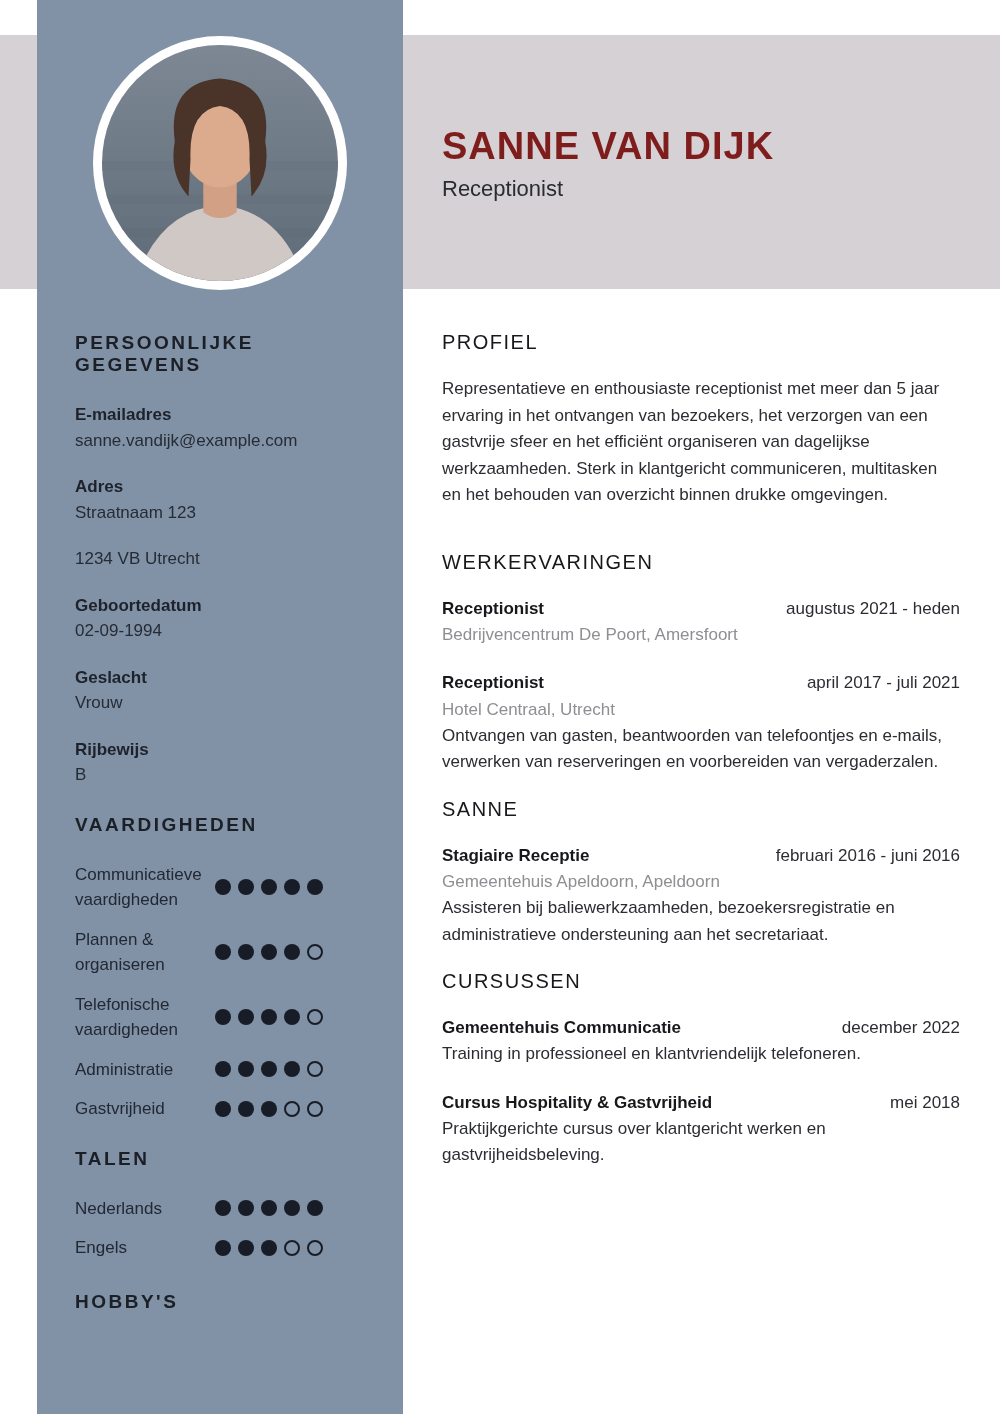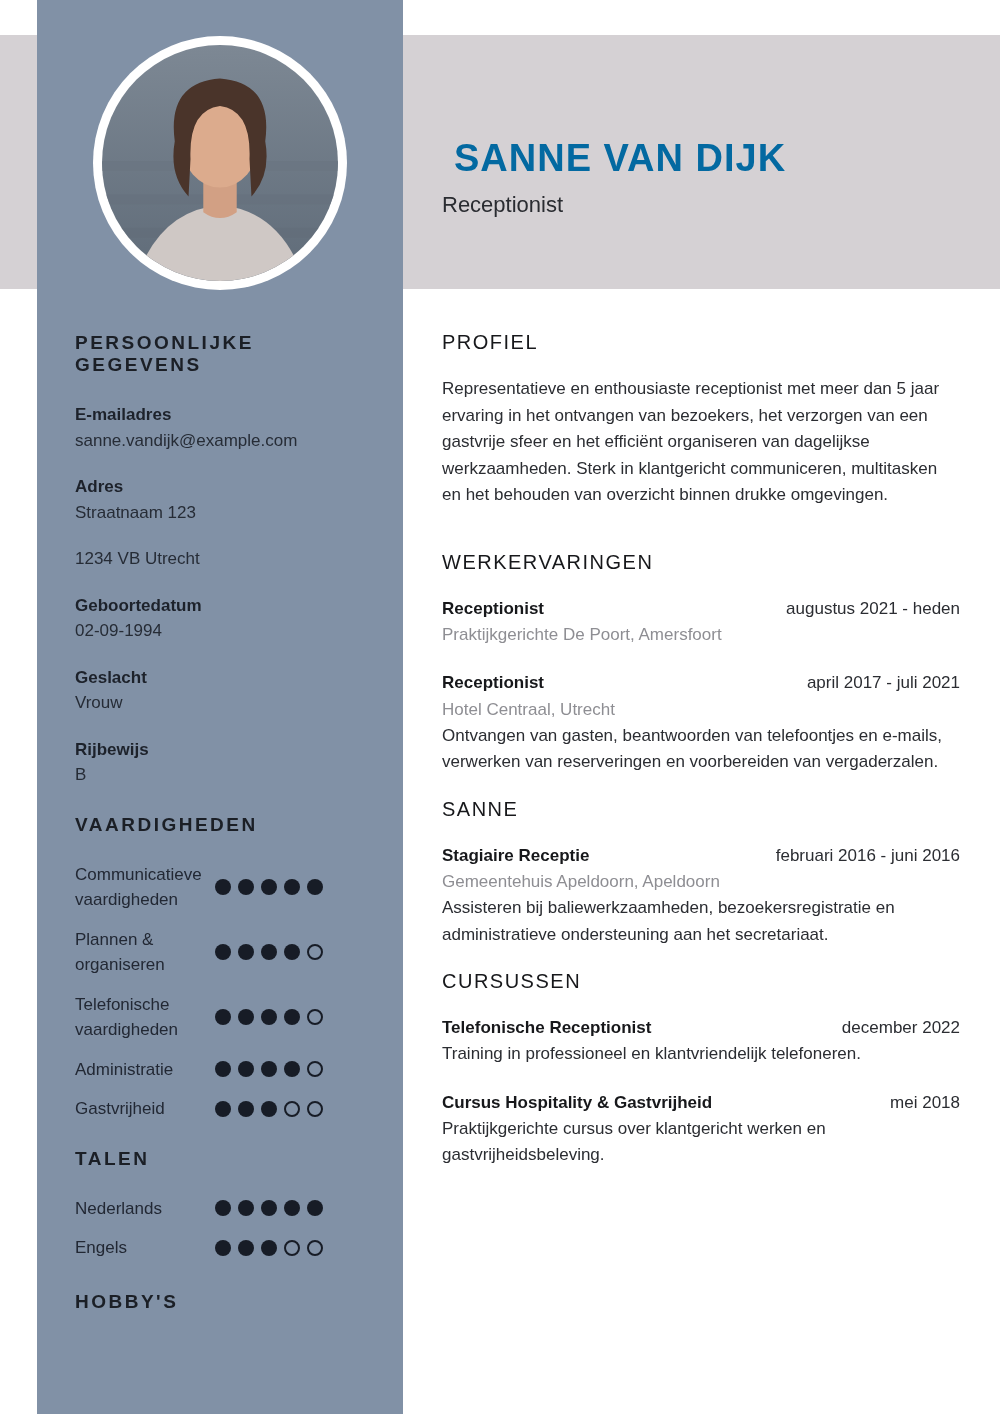--- a/index.html
+++ b/index.html
@@ -37,21 +37,21 @@
   .skill-row .skill-label{width:165px;}
   .dots{display:flex;gap:7px;align-items:center;flex-shrink:0;}
   .dot{width:16px;height:16px;border-radius:50%;box-sizing:border-box;}
   .dot.filled{background:#171c26;}
   .dot.empty{border:2.5px solid #171c26;background:transparent;}
   .talen-block{margin-top:26px;}
   .hobbys-block{margin-top:30px;}
   
   .titleblock{position:absolute;left:442px;top:126px;width:520px;}
   .name{
-    font-size:38px;font-weight:bold;color:#0369a1;letter-spacing:1px;margin:12px;
+    font-size:38px;font-weight:bold;color:#7f1d1d;letter-spacing:1px;margin:0;
     line-height:1.1;
   }
   .role-sub{font-size:22px;color:#2a2c31;margin-top:8px;}
   
   .main{position:absolute;left:442px;top:331px;width:518px;}
   .m-heading{
     font-size:20px;font-weight:normal;letter-spacing:1.5px;color:#17181b;
     margin:0 0 22px 0;
   }
   .m-section{margin-bottom:0;}
@@ -219,21 +219,21 @@
   </section>
 
   <section class="m-section">
     <h2 class="m-heading">WERKERVARINGEN</h2>
     <div id="experience-list" class="entries">
         <div class="entry">
           <div class="entry-head">
             <span class="entry-role">Receptionist</span>
             <span class="entry-period">augustus 2021 - heden</span>
           </div>
-          <div class="entry-org">Praktijkgerichte De Poort, Amersfoort</div>
+          <div class="entry-org">Bedrijvencentrum De Poort, Amersfoort</div>
         </div>
         <div class="entry">
           <div class="entry-head">
             <span class="entry-role">Receptionist</span>
             <span class="entry-period">april 2017 - juli 2021</span>
           </div>
           <div class="entry-org">Hotel Centraal, Utrecht</div>
           <p class="entry-desc">Ontvangen van gasten, beantwoorden van telefoontjes en e-mails, verwerken van reserveringen en voorbereiden van vergaderzalen.</p>
         </div>
       </div>
@@ -251,21 +251,21 @@
           <p class="entry-desc">Assisteren bij baliewerkzaamheden, bezoekersregistratie en administratieve ondersteuning aan het secretariaat.</p>
         </div>
       </div>
   </section>
 
   <section class="m-section">
     <h2 class="m-heading">CURSUSSEN</h2>
     <div id="courses-list" class="entries">
         <div class="entry">
           <div class="entry-head">
-            <span class="entry-role">Telefonische Receptionist</span>
+            <span class="entry-role">Gemeentehuis Communicatie</span>
             <span class="entry-period">december 2022</span>
           </div>
           <p class="entry-desc">Training in professioneel en klantvriendelijk telefoneren.</p>
         </div>
         <div class="entry">
           <div class="entry-head">
             <span class="entry-role">Cursus Hospitality &amp; Gastvrijheid</span>
             <span class="entry-period">mei 2018</span>
           </div>
           <p class="entry-desc">Praktijkgerichte cursus over klantgericht werken en gastvrijheidsbeleving.</p>

